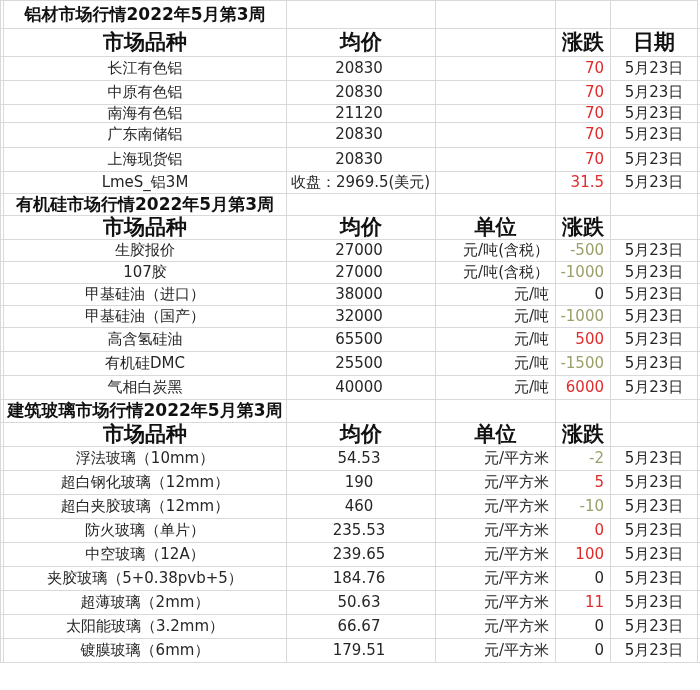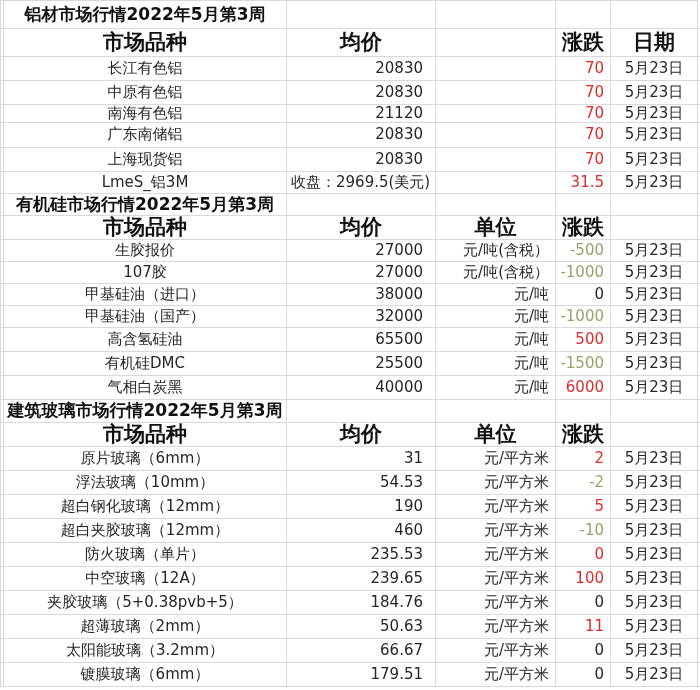--- a/index.html
+++ b/index.html
@@ -39,21 +39,21 @@
     text-align: center;
     color: #111111;
   }
   td.header-cell {
     font-weight: bold;
     font-size: 21px;
     text-align: center;
     color: #111111;
   }
   td.variety { text-align: center; }
-  td.avg     { text-align: right; padding-right: 12px; }
+  td.avg     { text-align: center; padding-right: 4px; }
   td.avg.left{ text-align: left;  padding-left: 4px; padding-right: 12px; }
   td.unit    { text-align: right; padding-right: 6px; }
   td.change  { text-align: right; padding-right: 6px; }
   td.date    { text-align: center; }
   td.up   { color: var(--up); }
   td.down { color: var(--down); }
   td.flat { color: var(--flat); }
 </style>
 </head>
 <body>
@@ -232,29 +232,20 @@
         <td></td>
         <td class="header-cell">市场品种</td>
         <td class="header-cell">均价</td>
         <td class="header-cell">单位</td>
         <td class="header-cell">涨跌</td>
         <td class="header-cell"></td>
         <td></td>
       </tr>
       <tr style="height: 24px;">
         <td></td>
-        <td class="variety">原片玻璃（6mm）</td>
-        <td class="avg">31</td>
-        <td class="unit">元/平方米</td>
-        <td class="change up">2</td>
-        <td class="date">5月23日</td>
-        <td></td>
-      </tr>
-      <tr style="height: 24px;">
-        <td></td>
         <td class="variety">浮法玻璃（10mm）</td>
         <td class="avg">54.53</td>
         <td class="unit">元/平方米</td>
         <td class="change down">-2</td>
         <td class="date">5月23日</td>
         <td></td>
       </tr>
       <tr style="height: 24px;">
         <td></td>
         <td class="variety">超白钢化玻璃（12mm）</td>

